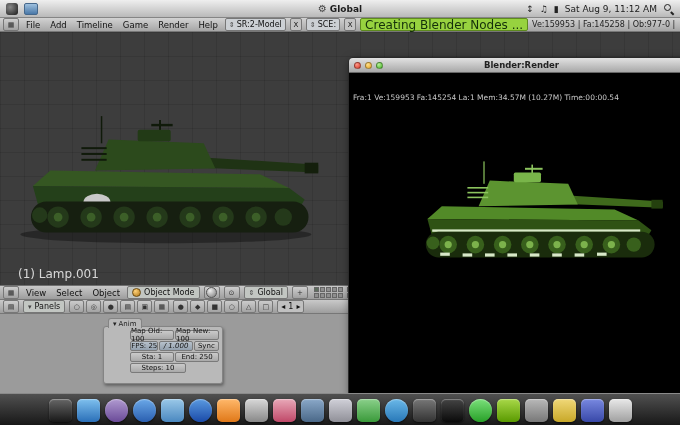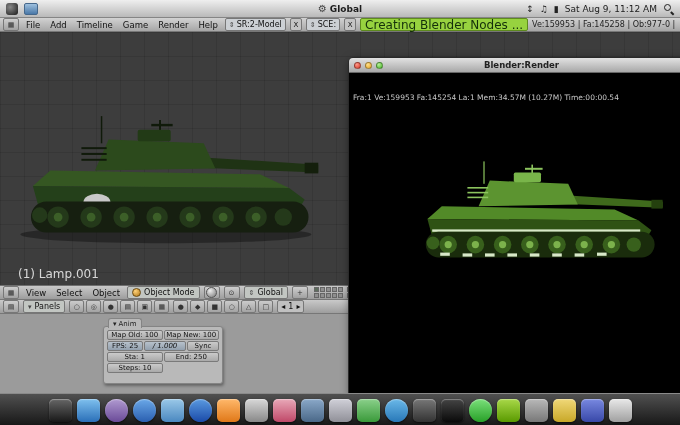--- a/index.html
+++ b/index.html
@@ -69,21 +69,21 @@
   .ibtn{width:13px;height:11px;border:1px solid #777;border-radius:2px;background:linear-gradient(#cbcbcb,#a3a3a3);
     display:flex;align-items:center;justify-content:center;font-size:7px;color:#333;}
   .stepper{background:#c0c0c0;border:1px solid #777;border-radius:2px;height:11px;display:flex;align-items:center;gap:3px;
     padding:0 3px;font-size:8px;}
   #btncontent{position:absolute;top:314px;left:0;width:680px;height:79px;background:#9b9b9b;z-index:2;}
 
   .anim-panel{position:absolute;left:103px;top:12px;width:120px;height:58px;background:#b9b9b9;
     border:1px solid #848484;border-radius:3px;box-shadow:1px 2px 3px rgba(0,0,0,.35);padding:3px;box-sizing:border-box;}
   .panel-tab{position:absolute;left:4px;top:-9px;height:9px;background:#b9b9b9;border:1px solid #848484;border-bottom:none;
     border-radius:3px 3px 0 0;display:flex;align-items:center;gap:2px;padding:0 4px;font-size:7px;color:#222;}
-  .prow{display:flex;gap:1px;margin-bottom:1px;}
+  .prow{display:flex;gap:1px;margin-bottom:1px;margin-left:23px;}
   .cell{background:linear-gradient(#cacaca,#a9a9a9);border:1px solid #7a7a7a;border-radius:2px;height:10px;
     display:flex;align-items:center;justify-content:center;font-size:7px;color:#111;box-sizing:border-box;}
   .cell.blue{background:linear-gradient(#b7c1cb,#93a0ae);}
   .w54{width:56px;} .w34{width:36px;} .w40{width:42px;font-style:italic;} .w30{width:32px;} .w52{width:56px;} .w56{width:56px;}
 
   
   #renderwin{position:absolute;left:328px;top:57px;width:345px;height:336px;z-index:5;
     border:1px solid #2a2a2a;border-radius:5px 5px 0 0;overflow:hidden;box-shadow:2px 3px 10px rgba(0,0,0,.55);margin-left:20px;}
   .titlebar{position:relative;height:14px;background:linear-gradient(#e2e2e2,#a8a8a8);border-bottom:1px solid #666;
     display:flex;align-items:center;padding:0 5px;}

